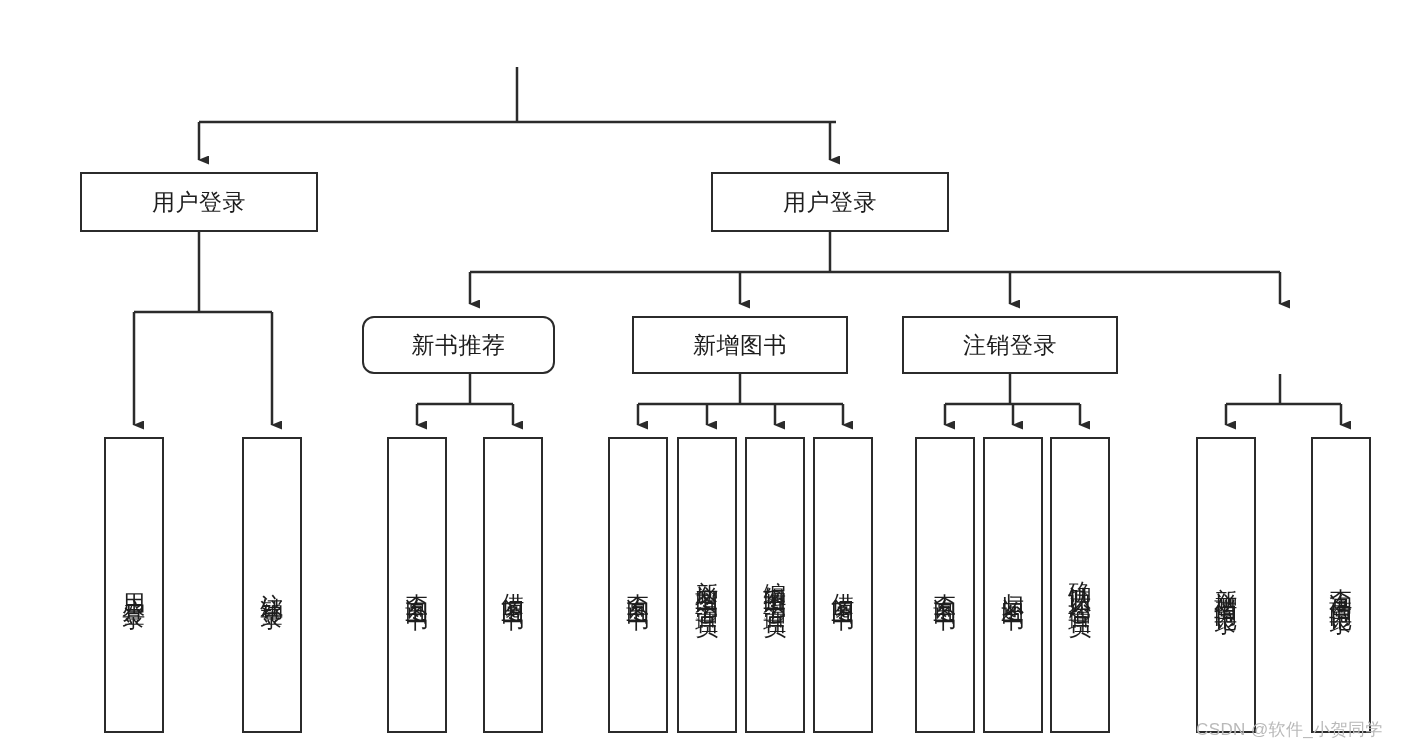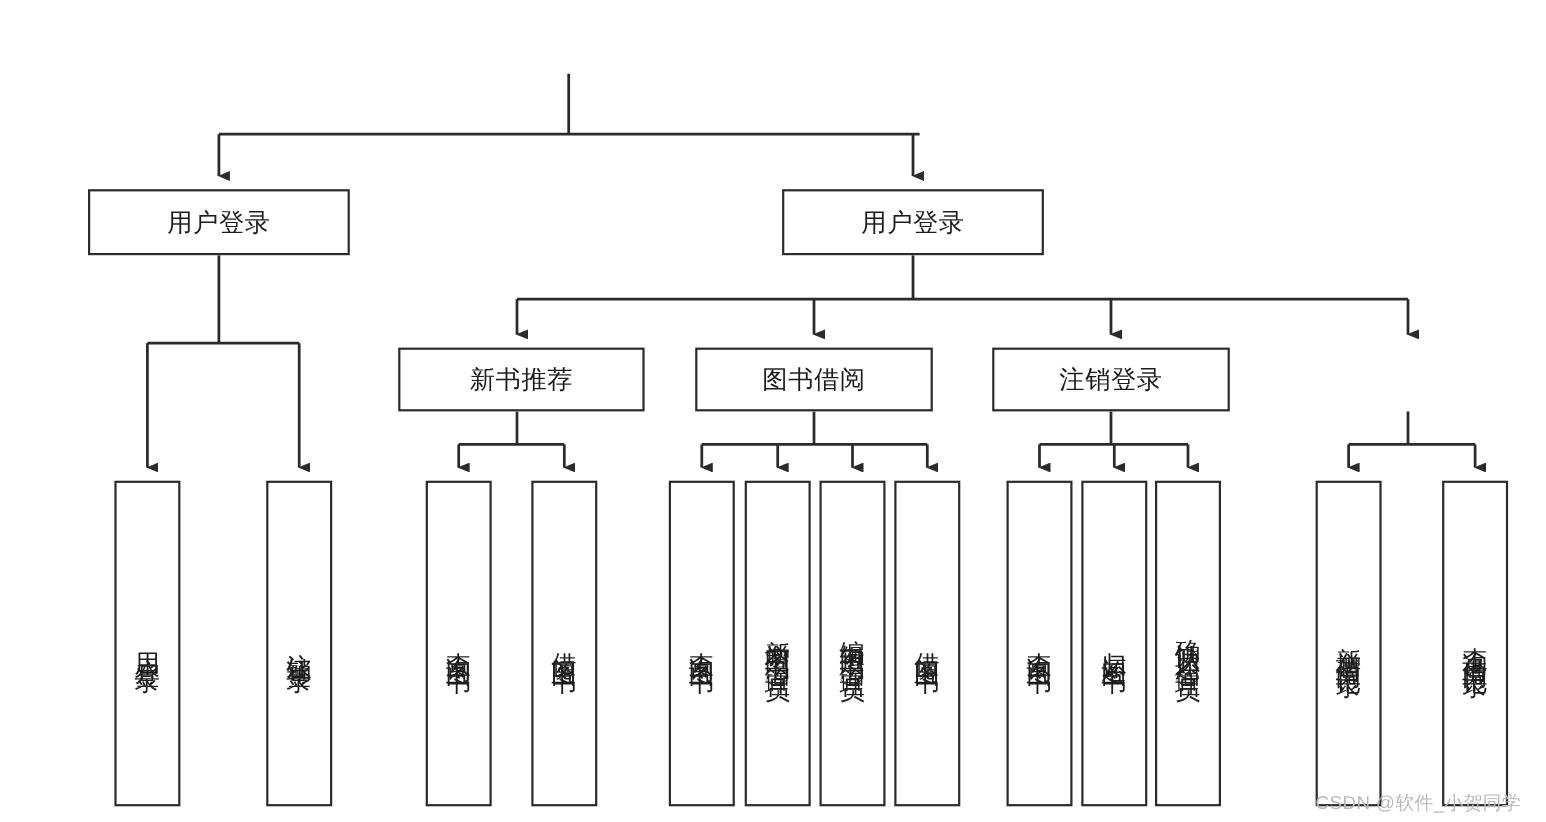--- a/index.html
+++ b/index.html
@@ -119,25 +119,25 @@
   </svg>
 
 
   <div class="node-box" style="left:80px; top:172px; width:238px; height:60px;">
     <span class="node-label">用户登录</span>
   </div>
   <div class="node-box" style="left:711px; top:172px; width:238px; height:60px;">
     <span class="node-label">用户登录</span>
   </div>
 
-  <div class="node-box" style="left:362px; top:316px; width:224px; height:58px;">
+  <div class="node-box" style="left:362px; top:316px; width:193px; height:58px;border-radius:12px;">
     <span class="node-label">新书推荐</span>
   </div>
   <div class="node-box" style="left:632px; top:316px; width:216px; height:58px;">
-    <span class="node-label">图书借阅</span>
+    <span class="node-label">新增图书</span>
   </div>
   <div class="node-box" style="left:902px; top:316px; width:216px; height:58px;">
     <span class="node-label">注销登录</span>
   </div>
 
   <div class="node-box vertical" style="left:104px; top:437px; width:60px; height:296px;">
     <span class="node-label">用户登录</span>
   </div>
   <div class="node-box vertical" style="left:242px; top:437px; width:60px; height:296px;">
     <span class="node-label">注销登录</span>

